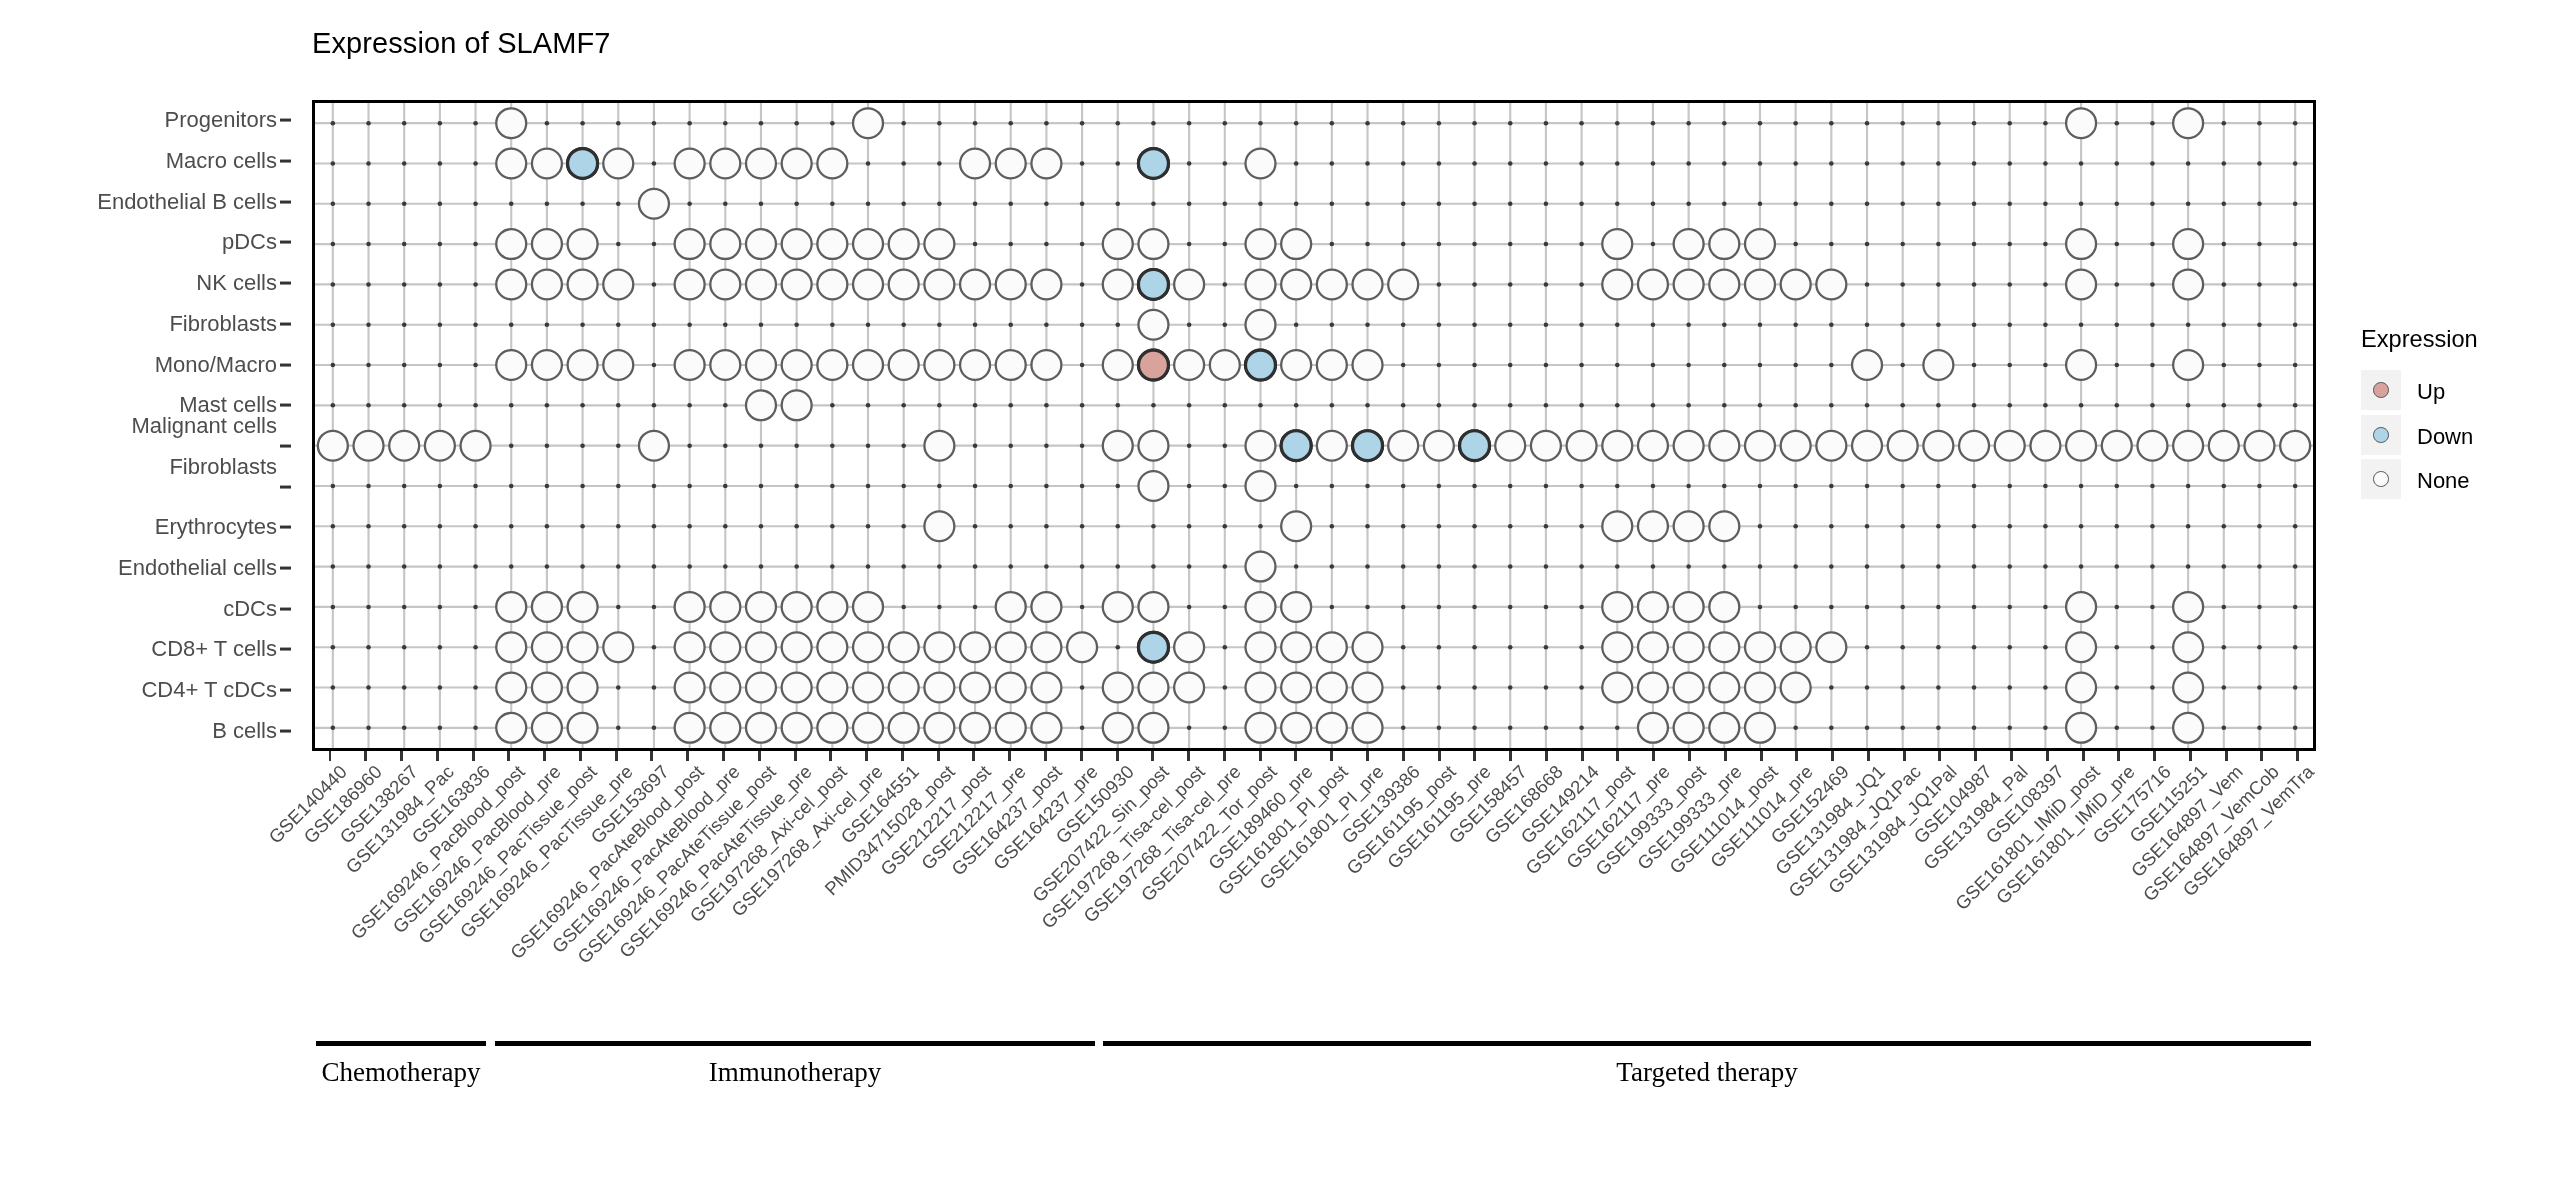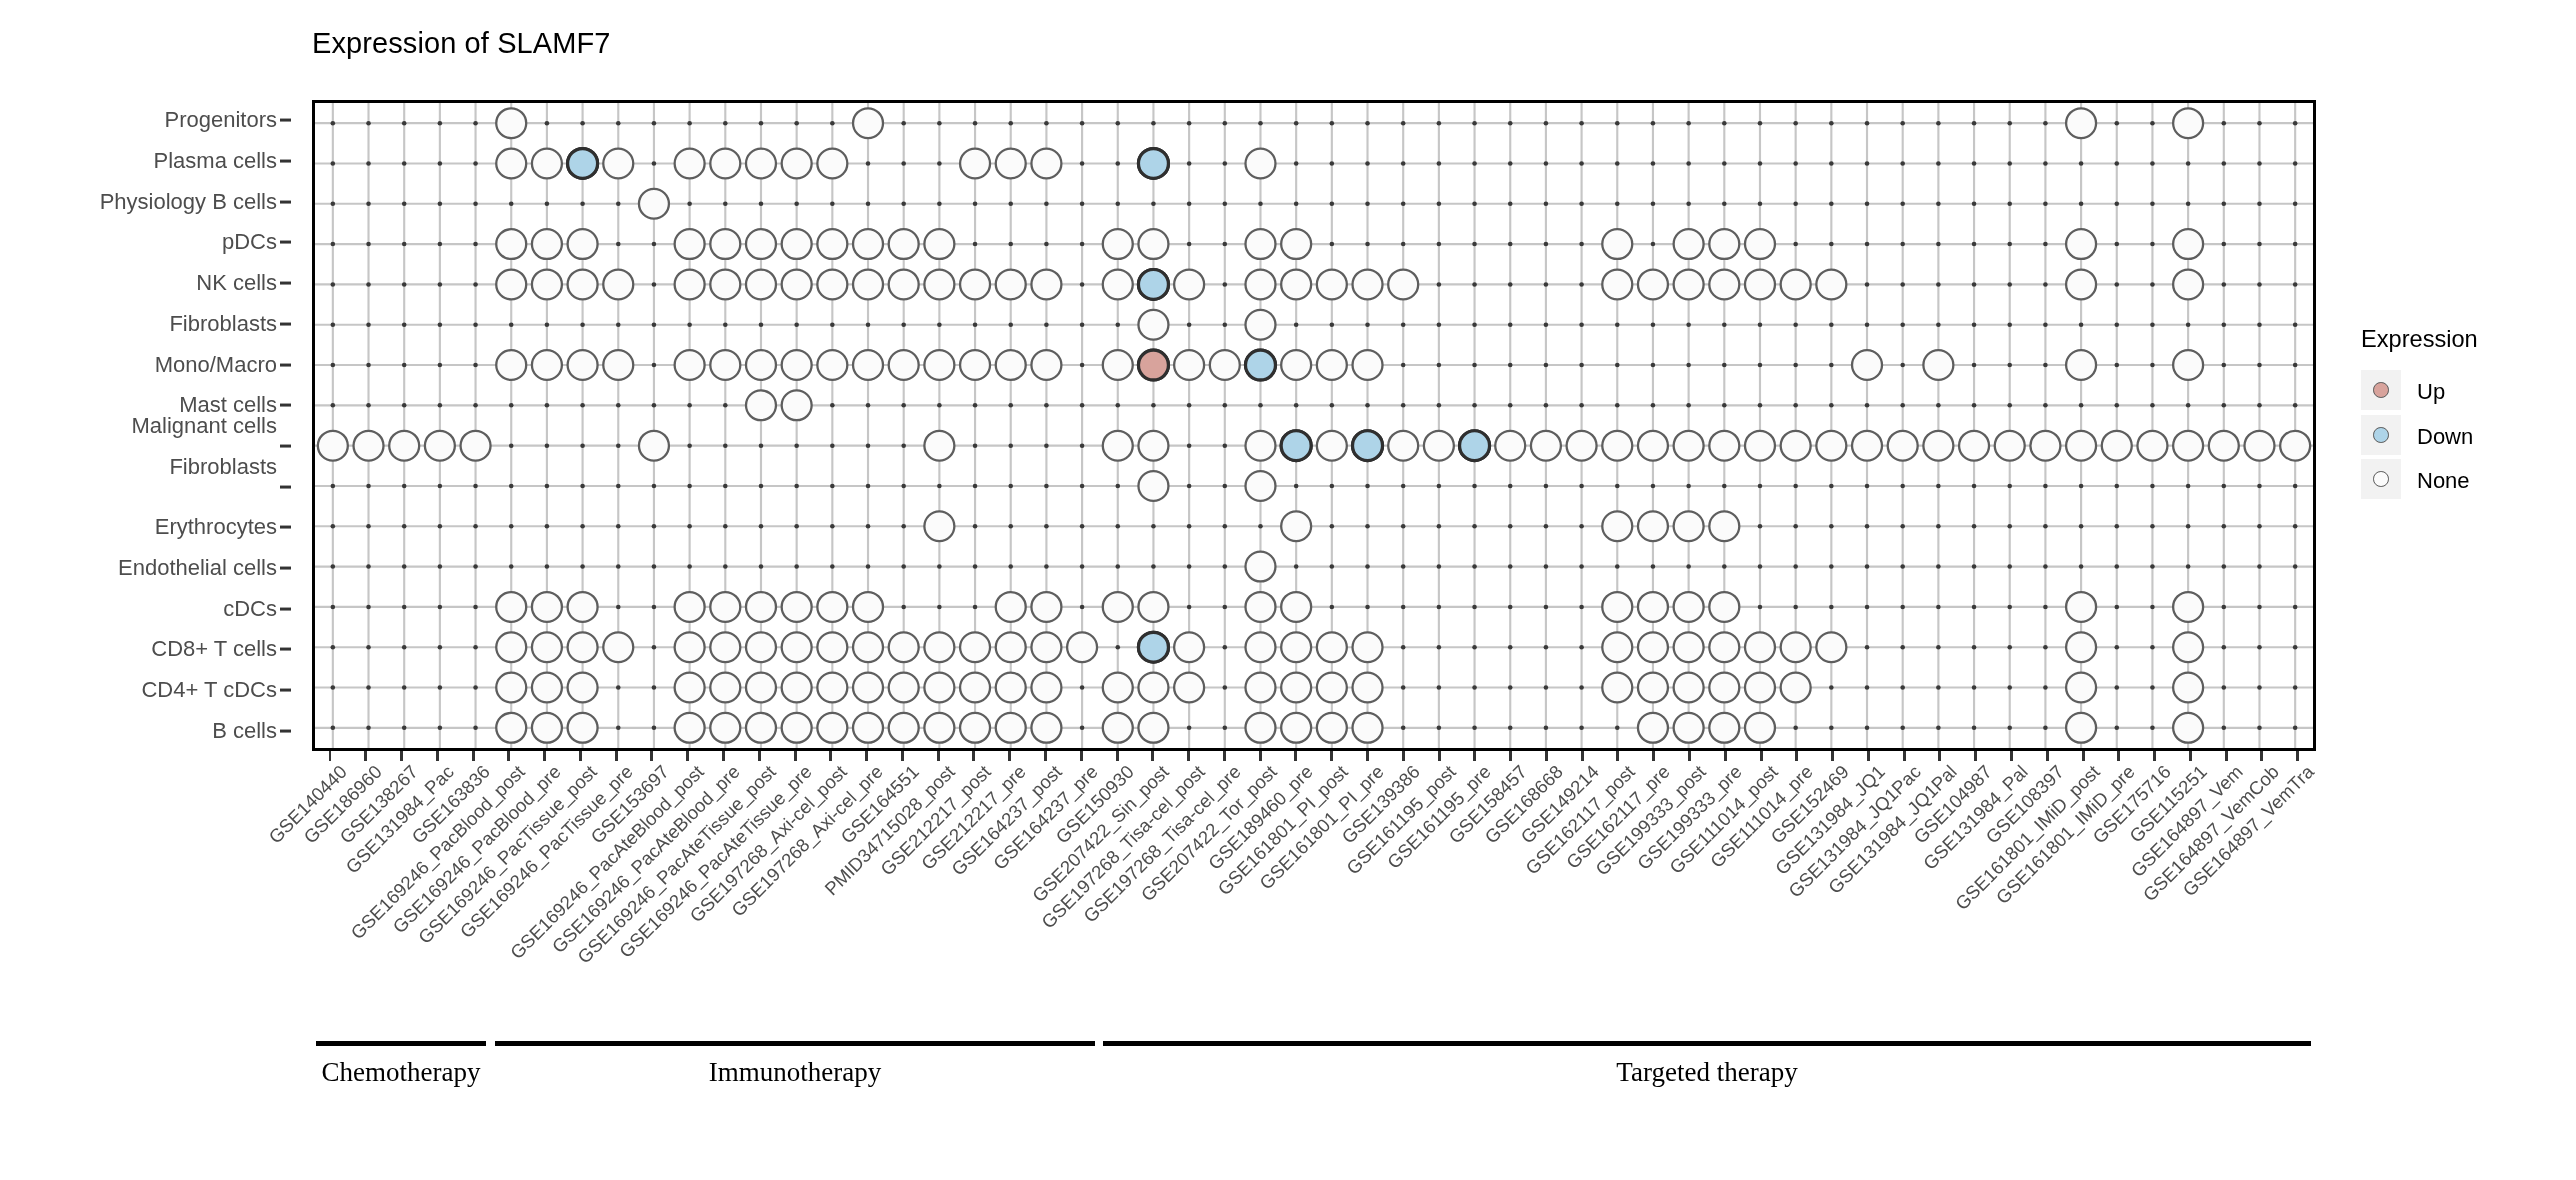--- a/index.html
+++ b/index.html
@@ -62,23 +62,23 @@
 </head>
 <body>
 
 <div id="stage">
 
   <div id="chart-title">Expression of SLAMF7</div>
 
   <div id="ylabels">
       <div class="ylab" style="top: 20.3px;">Progenitors</div>
       <div class="ytick" style="top: 20.3px;"></div>
-      <div class="ylab" style="top: 61px;">Plasma cells</div>
+      <div class="ylab" style="top: 61px;">Macro cells</div>
       <div class="ytick" style="top: 61px;"></div>
-      <div class="ylab" style="top: 102px;">Physiology B cells</div>
+      <div class="ylab" style="top: 102px;">Endothelial B cells</div>
       <div class="ytick" style="top: 102px;"></div>
       <div class="ylab" style="top: 142px;">pDCs</div>
       <div class="ytick" style="top: 142px;"></div>
       <div class="ylab" style="top: 183px;">NK cells</div>
       <div class="ytick" style="top: 183px;"></div>
       <div class="ylab" style="top: 224px;">Fibroblasts</div>
       <div class="ytick" style="top: 224px;"></div>
       <div class="ylab" style="top: 265px;">Mono/Macro</div>
       <div class="ytick" style="top: 265px;"></div>
       <div class="ylab" style="top: 305px;">Mast cells</div>

